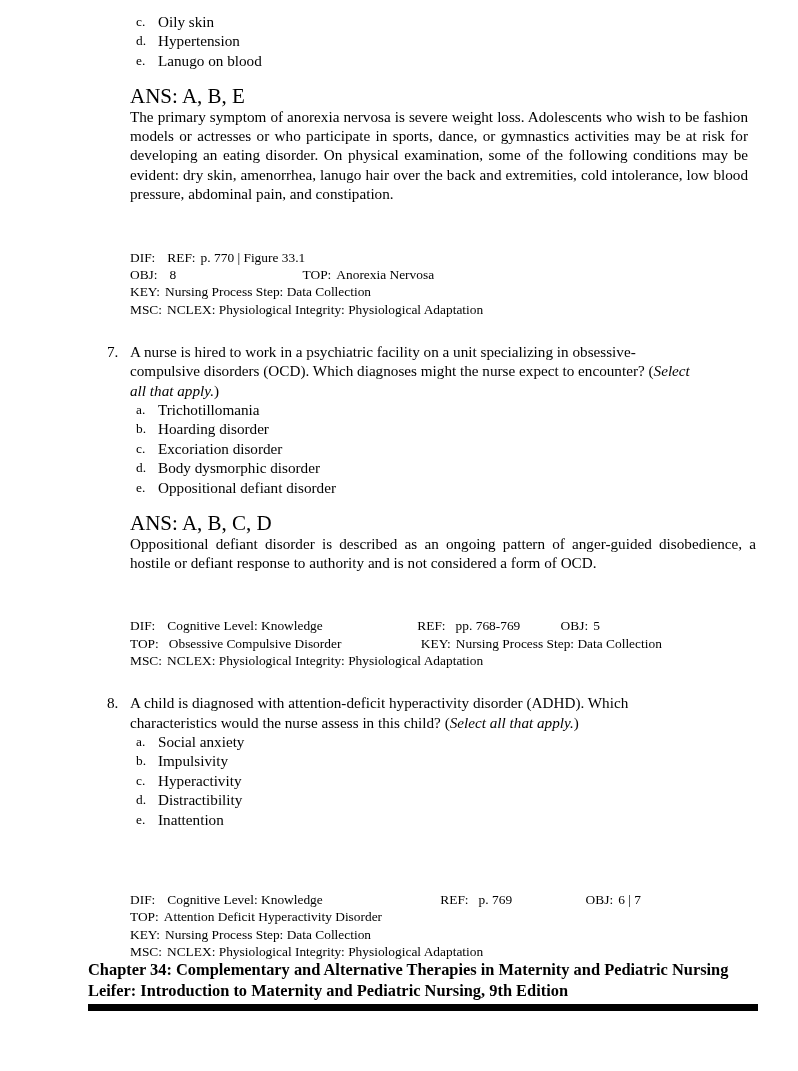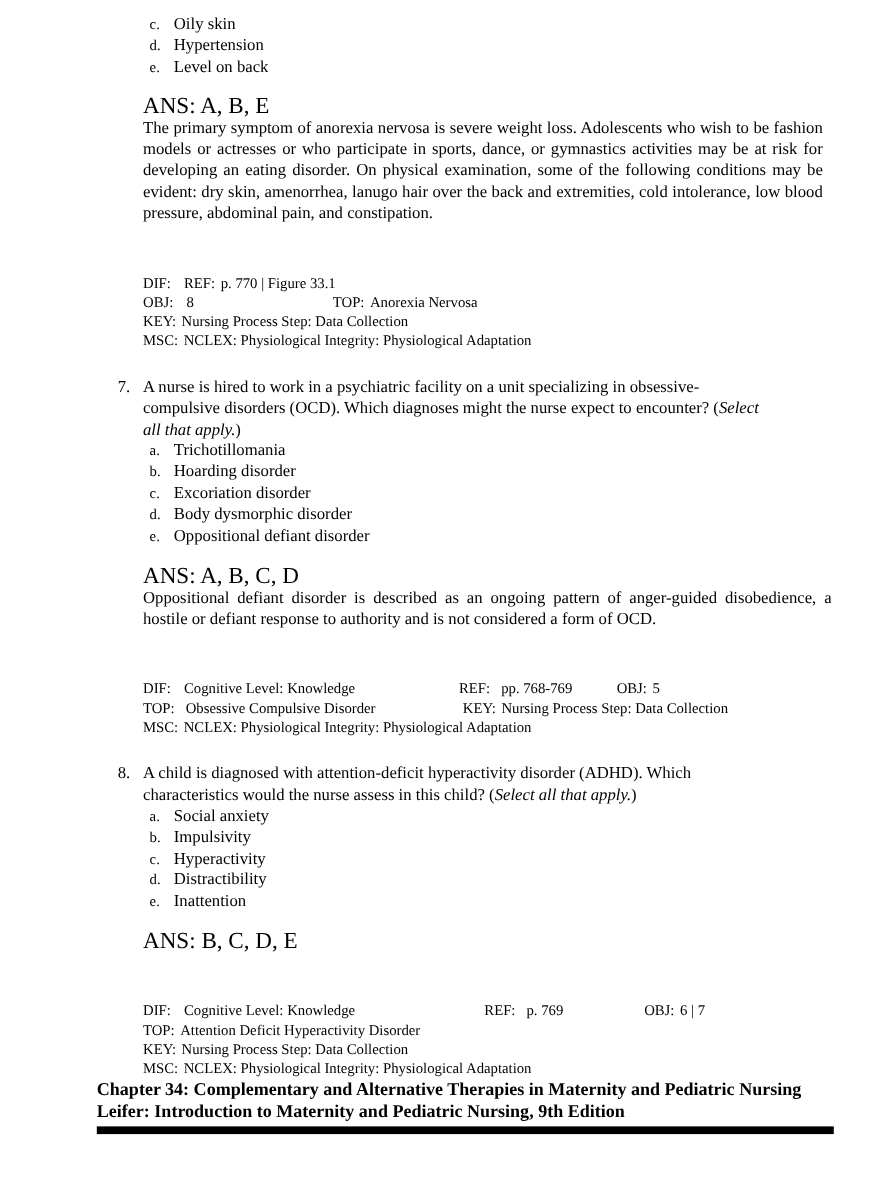--- a/index.html
+++ b/index.html
@@ -129,21 +129,21 @@
       <li class="opt-row">
         <span class="opt-letter">c.</span>
         <span class="opt-text">Oily skin</span>
       </li>
       <li class="opt-row">
         <span class="opt-letter">d.</span>
         <span class="opt-text">Hypertension</span>
       </li>
       <li class="opt-row">
         <span class="opt-letter">e.</span>
-        <span class="opt-text">Level on back</span>
+        <span class="opt-text">Lanugo on blood</span>
       </li>
     </ul>
 
     <div class="spacer-md"></div>
 
     <div class="ans-line">ANS: A, B, E</div>
     <div class="rationale">The primary symptom of anorexia nervosa is severe weight loss. Adolescents who wish to be fashion models or actresses or who participate in sports, dance, or gymnastics activities may be at risk for developing an eating disorder. On physical examination, some of the following conditions may be evident: dry skin, amenorrhea, lanugo hair over the back and extremities, cold intolerance, low blood pressure, abdominal pain, and constipation.</div>
 
     <div class="spacer-md"></div>
 
@@ -265,21 +265,20 @@
           <span class="opt-text">Distractibility</span>
         </li>
         <li class="opt-row">
           <span class="opt-letter">e.</span>
           <span class="opt-text">Inattention</span>
         </li>
       </ul>
 
       <div class="spacer-md"></div>
 
-      <div class="ans-line">ANS: B, C, D, E</div>
 
       <div class="spacer-md"></div>
 
       <div class="meta-block">
         <div class="meta-row">
           <span class="meta-lbl">DIF:</span>
           <span style="display:inline-block;width:12px"></span>
           <span style="display:inline-block;width:273px">Cognitive Level: Knowledge</span>
           <span class="meta-lbl">REF:</span>
           <span style="display:inline-block;width:10px"></span>

